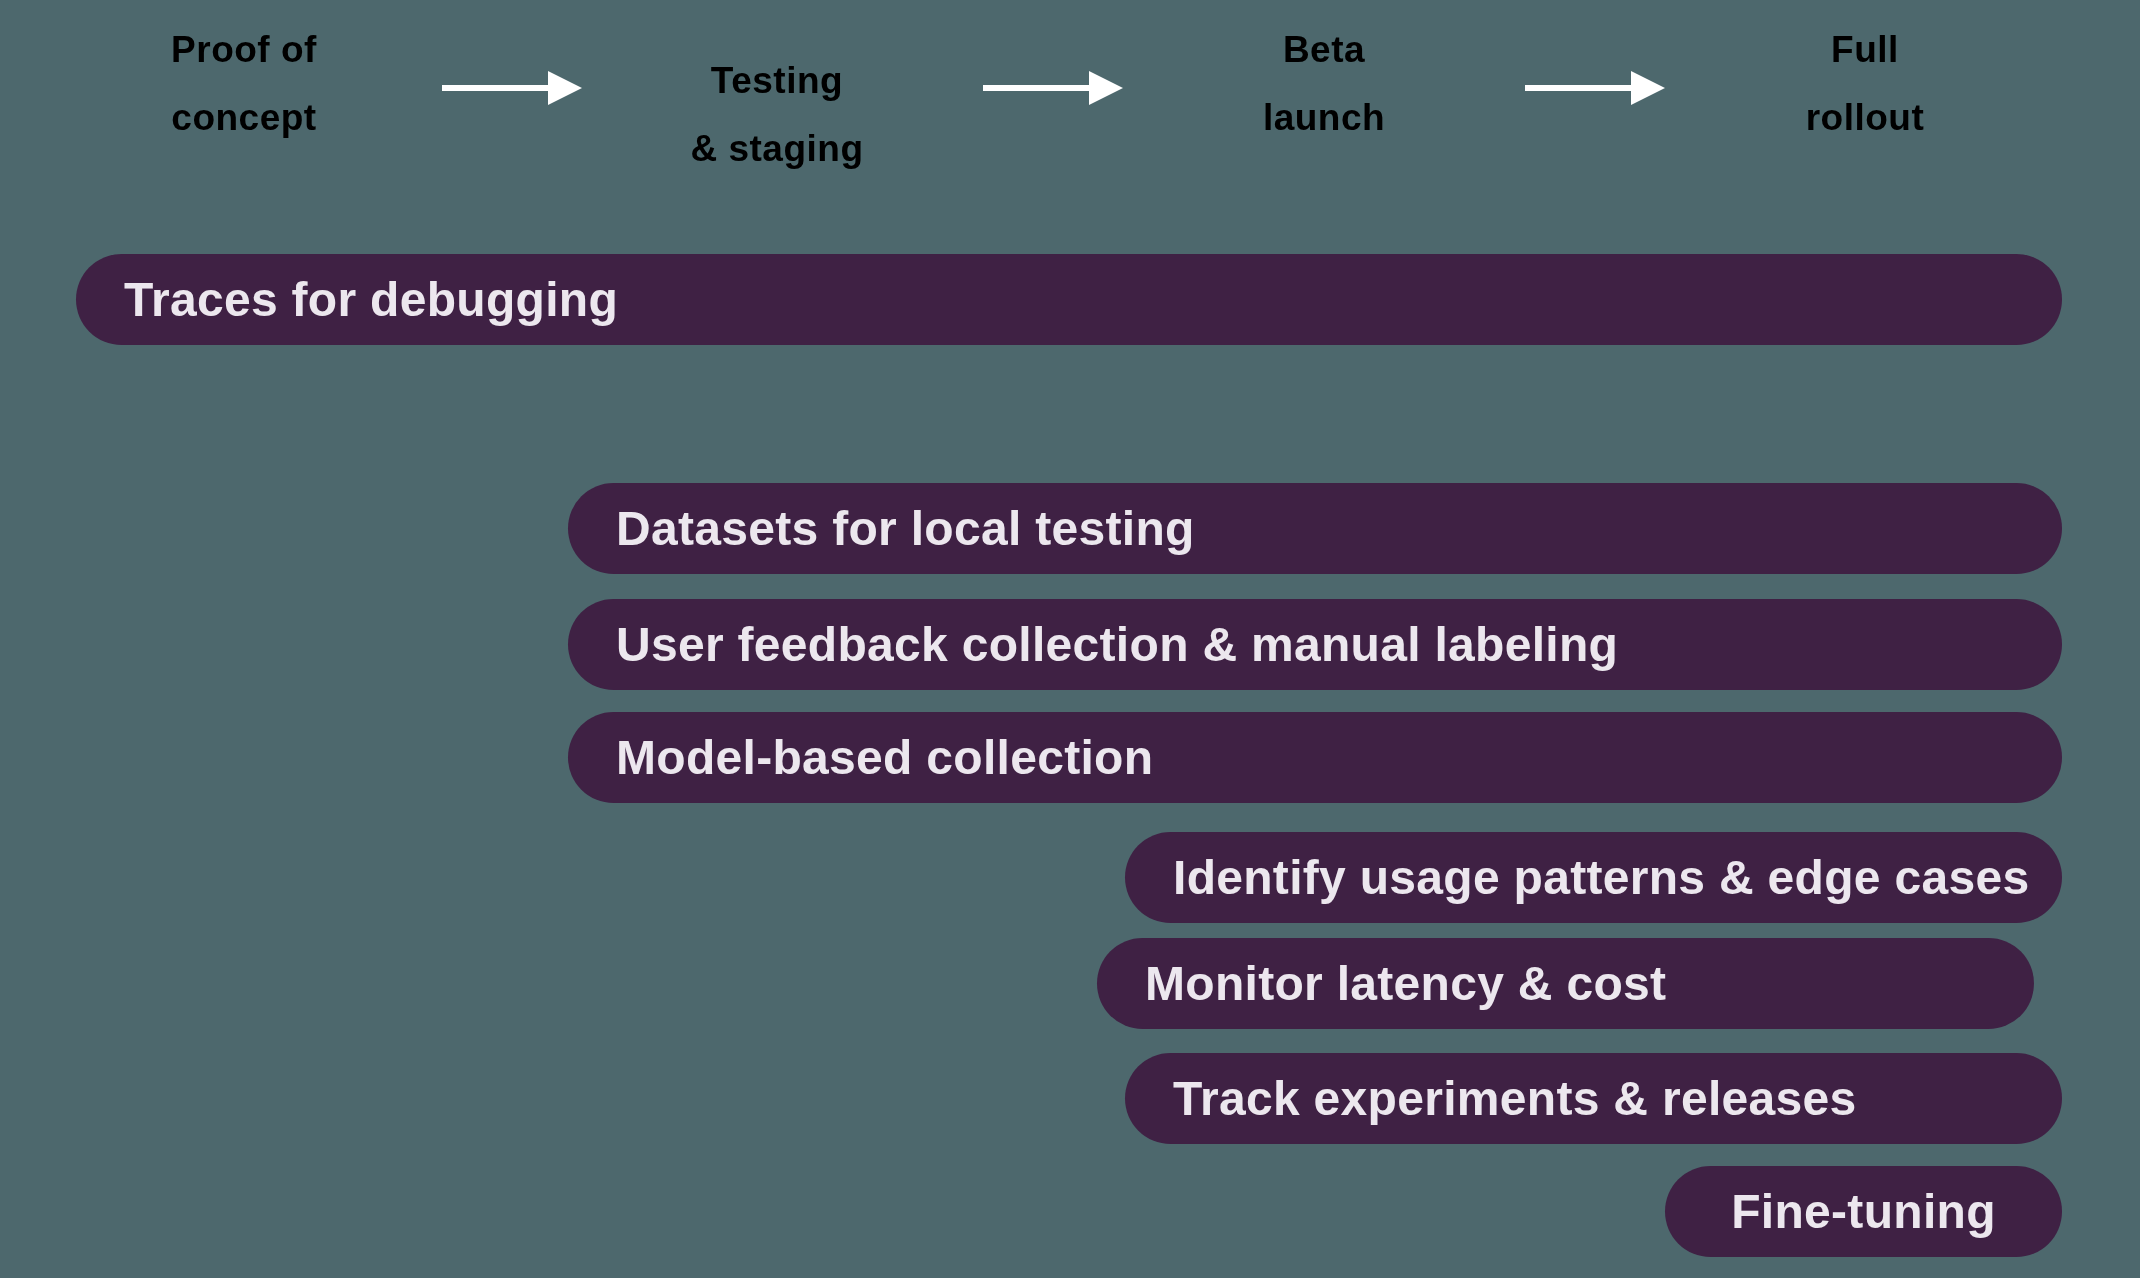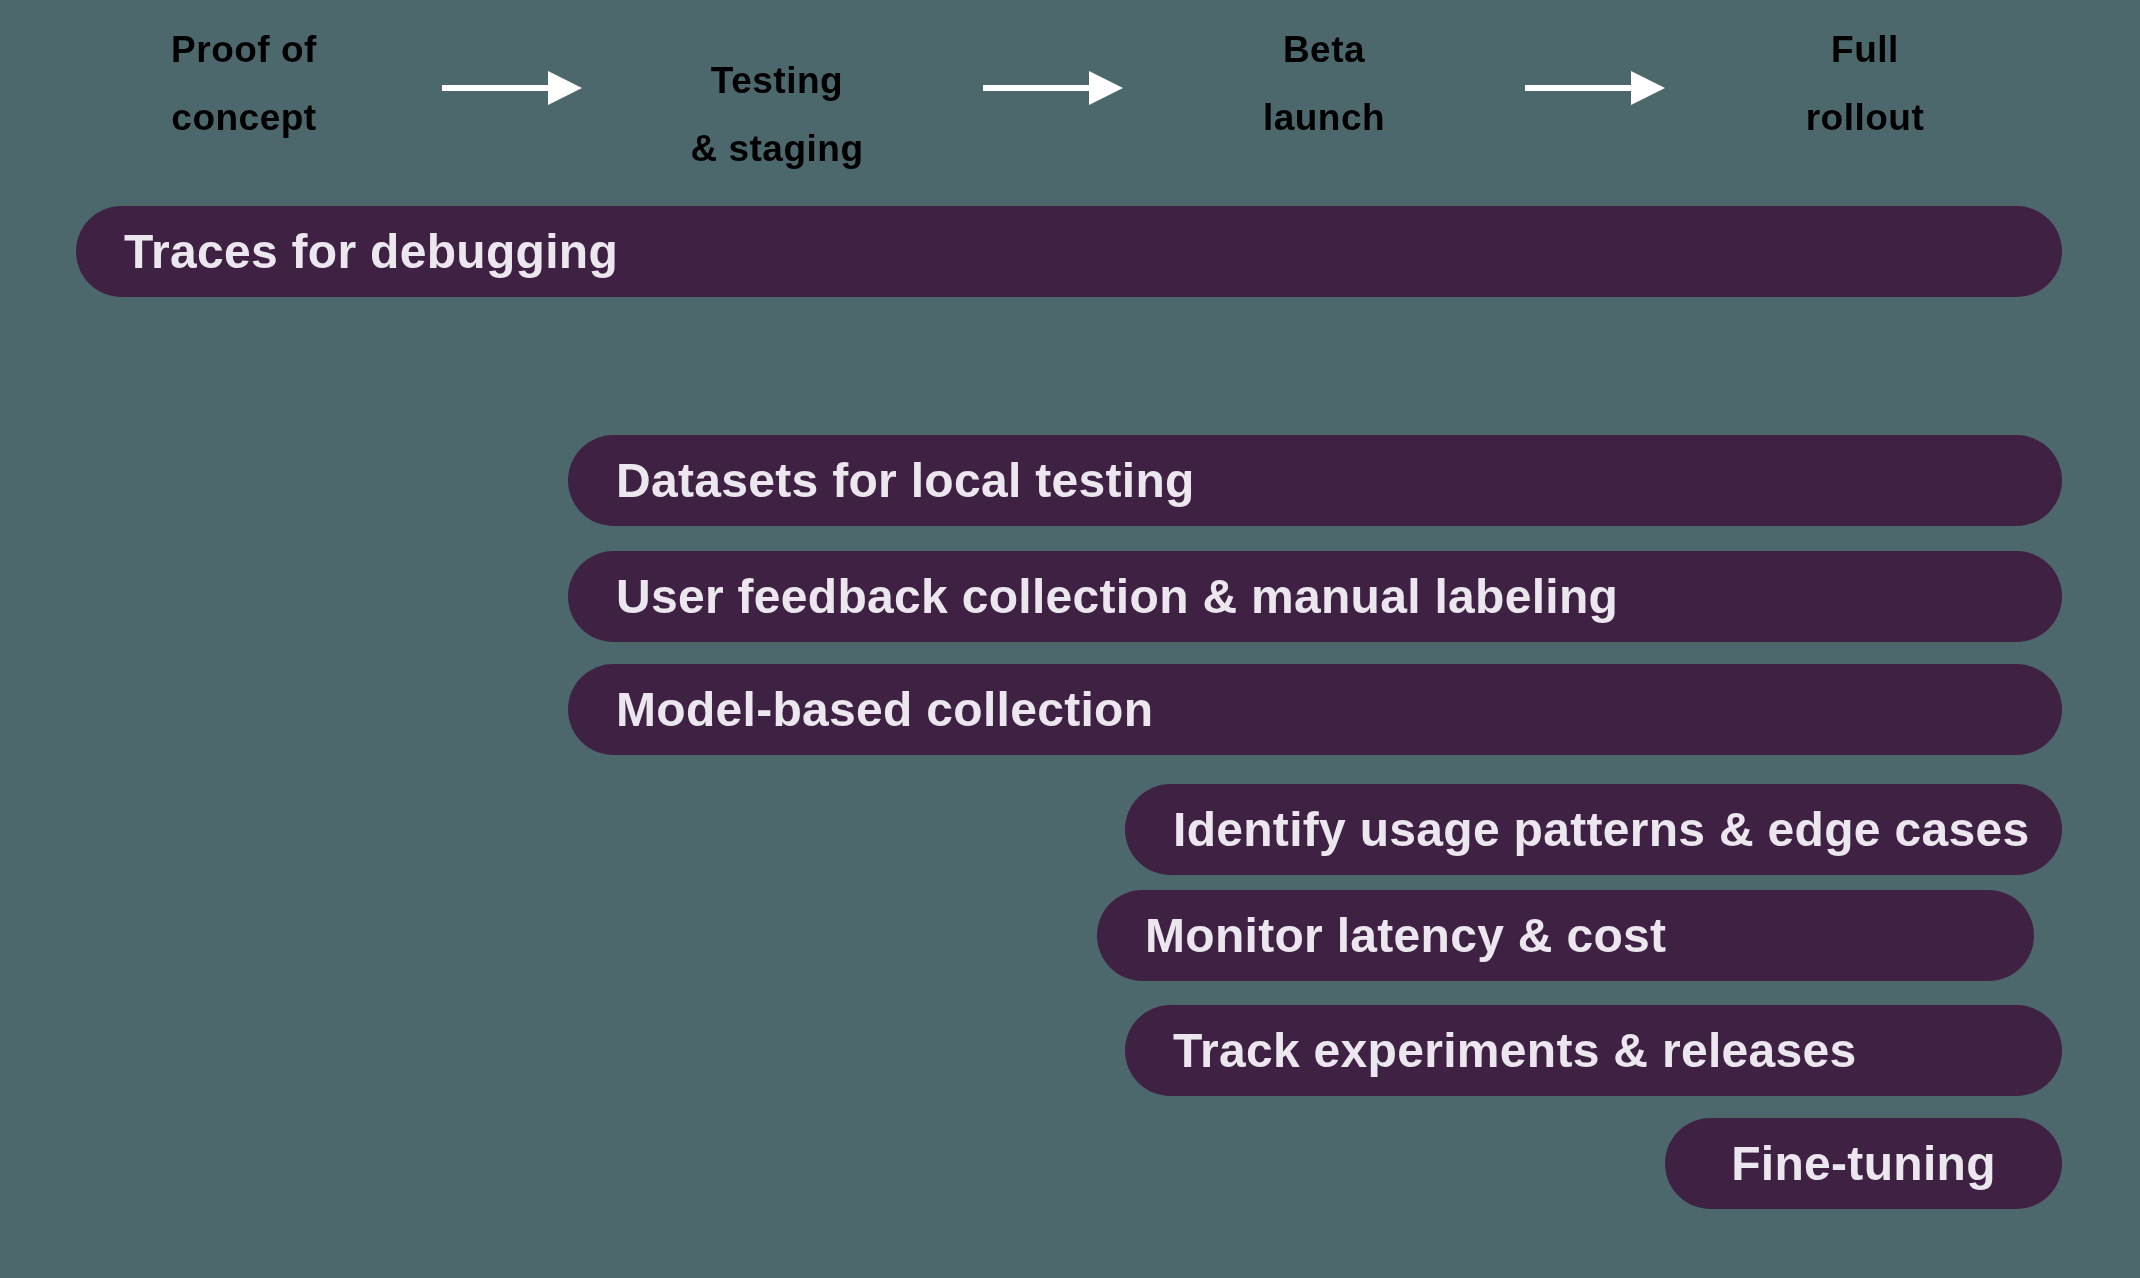--- a/index.html
+++ b/index.html
@@ -49,20 +49,21 @@
     background:#3F2144;
     display:flex;
     align-items:center;
     color:#ECE7EE;
     font-size:48px;
     font-weight:700;
     padding:0 48px;
     box-sizing:border-box;
     white-space:nowrap;
     letter-spacing:0.3px;
+    margin-top:48px;
   }
   .bar-1{left:76px;   top:206px;  width:1986px;}
   .bar-2{left:76px;   top:323px;  width:1986px;}
   .bar-3{left:568px;  top:435px;  width:1494px;}
   .bar-4{left:568px;  top:551px;  width:1494px;}
   .bar-5{left:568px;  top:664px;  width:1494px;}
   .bar-6{left:1125px; top:784px;  width:937px;}
   .bar-7{left:1097px; top:890px;  width:937px;}
   .bar-8{left:1125px; top:1005px; width:937px;}
   .bar-9{left:1665px; top:1118px; width:397px; justify-content:center; padding:0;}

